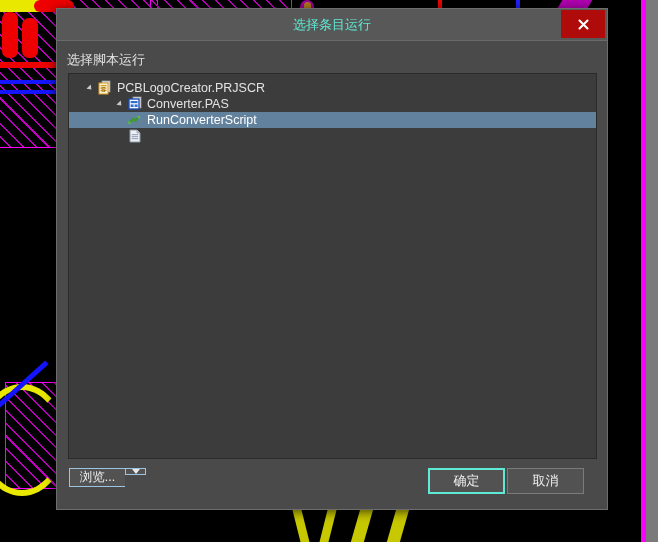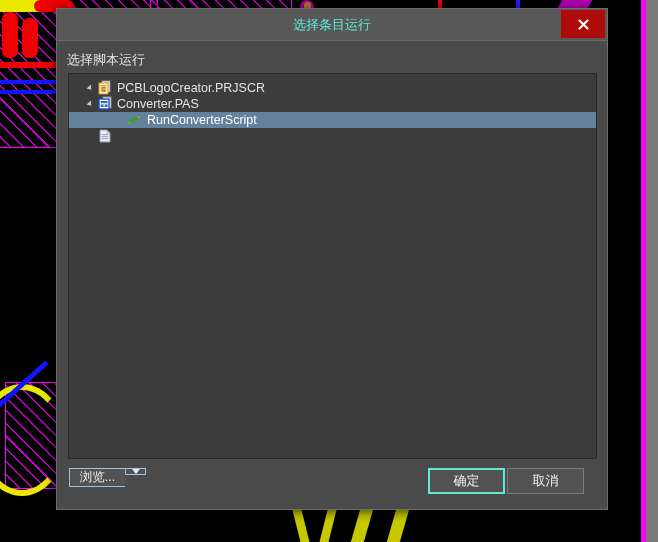--- a/index.html
+++ b/index.html
@@ -144,21 +144,21 @@
   .tree-icon {
     width: 16px;
     height: 16px;
     flex: 0 0 16px;
     margin-right: 4px;
     position: relative;
   }
   .tree-label { padding-right: 6px; }
 
   .indent-0 { padding-left: 14px; }
-  .indent-1 { padding-left: 14px; }
+  .indent-1 { padding-left: 44px; }
   .indent-2 { padding-left: 44px; }
 
   
   #browse-group {
     position: absolute;
     left: 12px;
     bottom: 11px;
     display: flex;
     align-items: flex-start;
     height: 26px;

